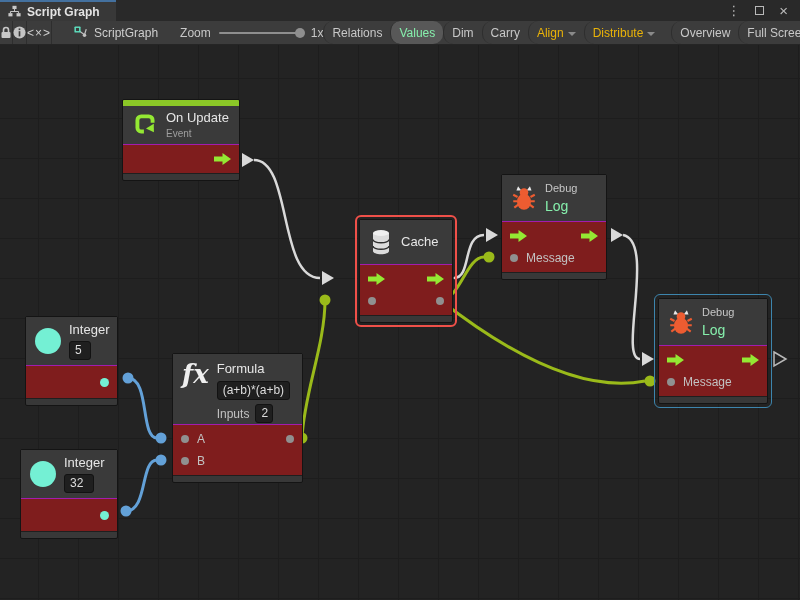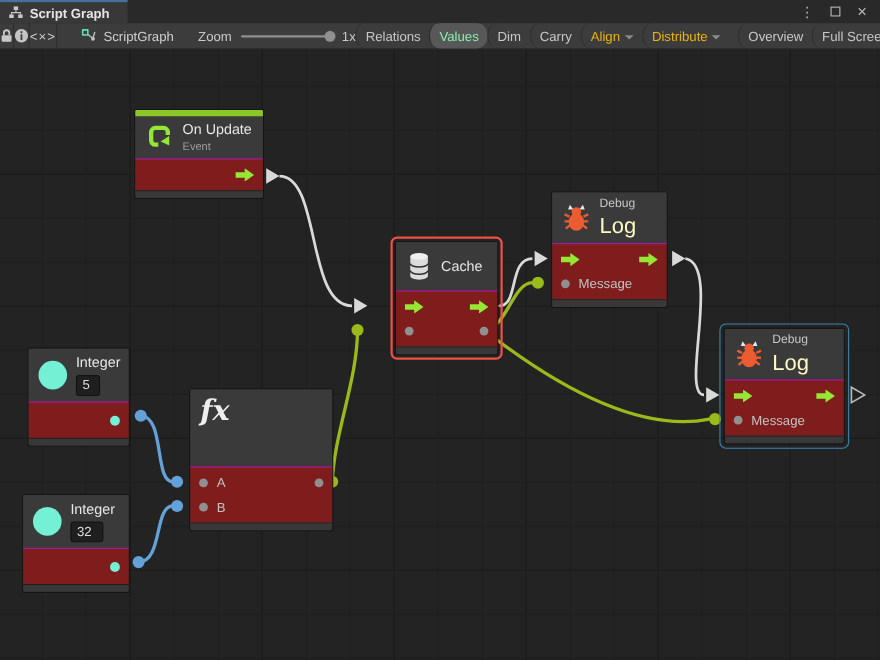--- a/index.html
+++ b/index.html
@@ -45,21 +45,21 @@
 
   
   .node { position:absolute; background:#2f2f2f; border:1px solid #141414; border-radius:2px; }
   .node.sel-red  { outline:2px solid #ef5049; outline-offset:2px;margin-left:21px; }
   .node.sel-blue { outline:1px solid #3d85ad; outline-offset:3px; }
   .topbar { height:6px; background:#8bc727; border-radius:1px 1px 0 0; }
   .nhead { background:#3a3a3a; display:flex; align-items:center; gap:8px; padding:0 9px; }
   .ntitle { font-size:13px; color:#e6e6e6; line-height:1.25; }
   .nsub { font-size:10px; color:#9f9f9f; line-height:1.2; }
   .nkicker { font-size:11px; color:#c7c7c7; line-height:1.3; }
-  .nbig { font-size:20px; color:#fef9c3; line-height:1.2; }
+  .nbig { font-size:14px; color:#86efac; line-height:1.2; }
   .nbody { border-top:1px solid #a21caf; padding:3px 0; background:#7f1d1d; }
   .prow { height:22px; display:flex; align-items:center; padding:0 8px; gap:8px; position:relative; }
   .nfoot { height:7px; background:#383838; border-top:1px solid #1f1f1f; border-radius:0 0 2px 2px; }
   .dot { width:8px; height:8px; border-radius:50%; background:#909090; flex:0 0 auto; }
   .dot.teal { width:9px; height:9px; background:#74f0d4; }
   .dot.right { margin-left:auto; }
   .plabel { font-size:12px; color:#c2c2c2; }
   .spacer { flex:1; }
   .vfield { background:#1f1f1f; border:1px solid #121212; border-radius:3px; color:#dddddd;
             font-size:12px; padding:0 5px; line-height:17px; display:inline-block; }
@@ -341,20 +341,28 @@
         <div class="prow" style="height:26px">
           <span class="dot teal right"></span>
         </div>
       </div>
       <div class="nfoot"></div>
     </div>
 
     <div class="node" style="left:172px; top:308px; width:131px;">
       <div class="nhead" style="height:70px; align-items:flex-start; padding-top:7px;">
         <span class="fxicon">fx</span>
+        <div class="hcol" style="gap:4px">
+          <span class="ntitle">Formula</span>
+          <span class="vfield">(a+b)*(a+b)</span>
+          <span style="display:flex;align-items:center;gap:6px">
+            <span class="plabel">Inputs</span>
+            <span class="vfield" style="width:18px">2</span>
+          </span>
+        </div>
       </div>
       <div class="nbody">
         <div class="prow">
           <span class="dot"></span>
           <span class="plabel">A</span>
           <span class="dot right"></span>
         </div>
         <div class="prow">
           <span class="dot"></span>
           <span class="plabel">B</span>

